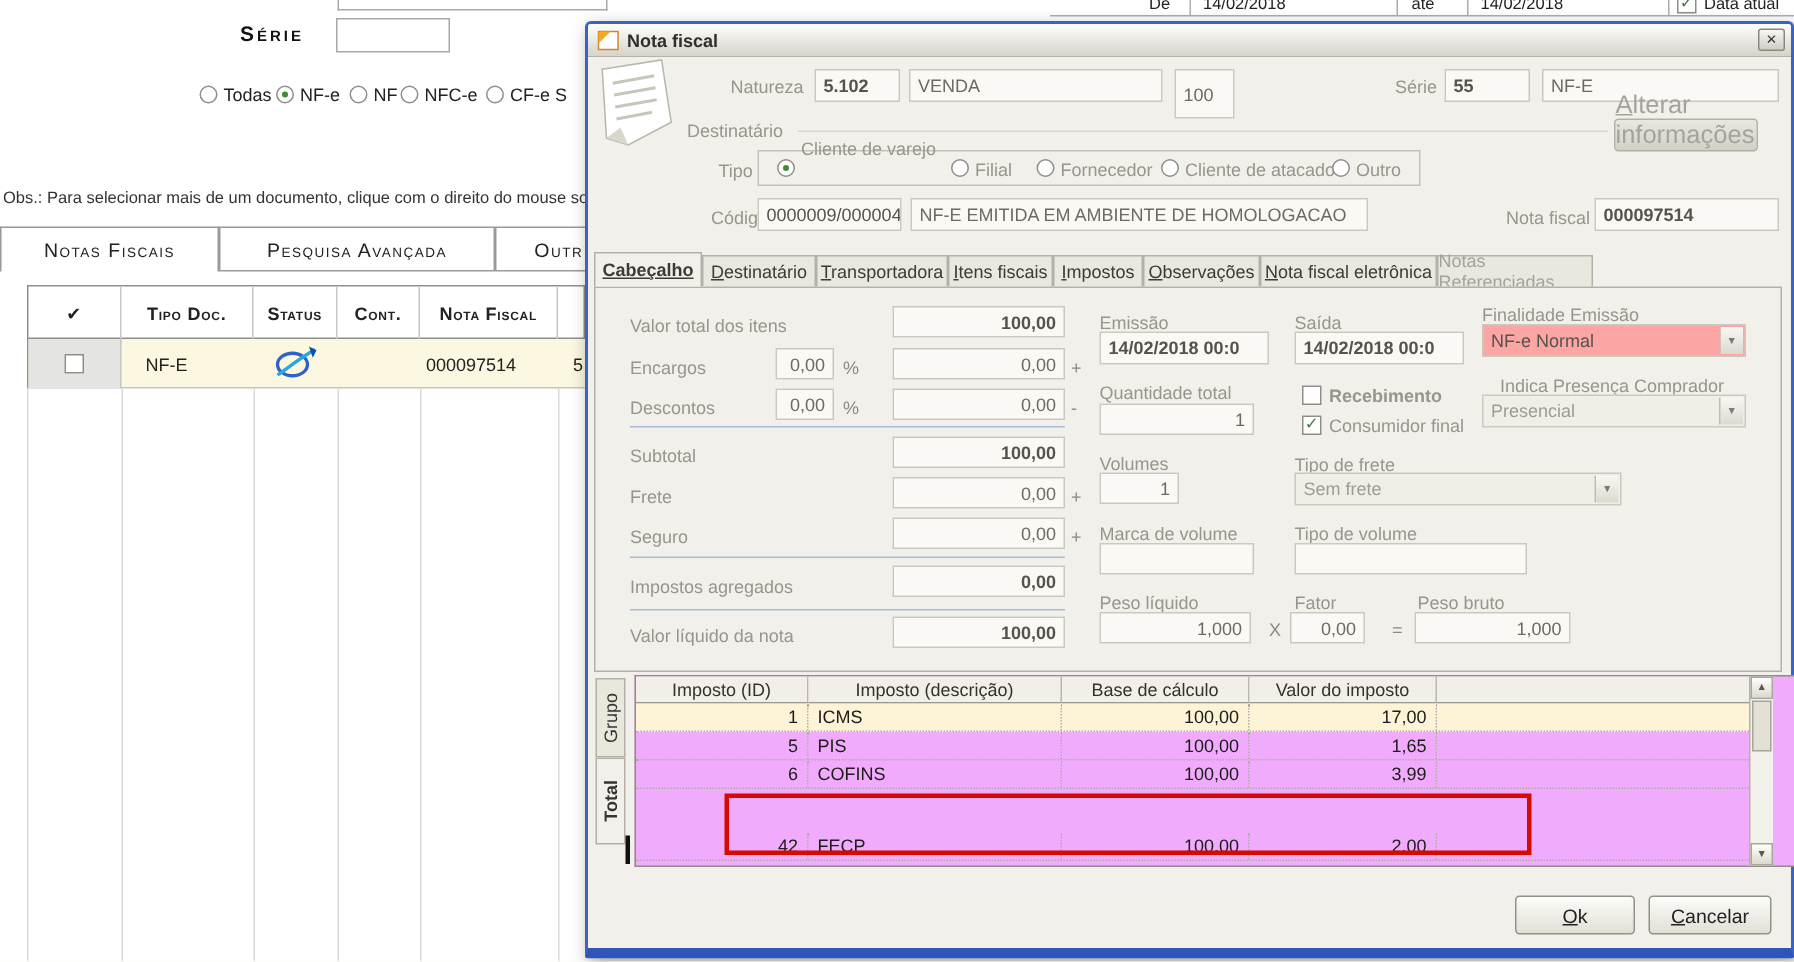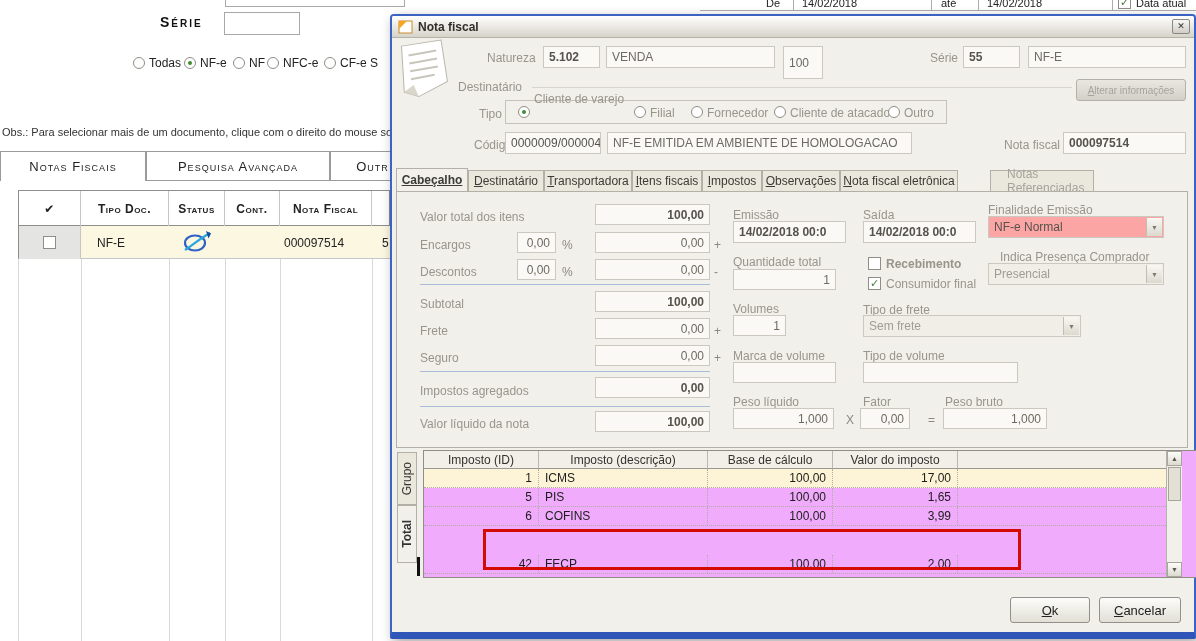--- a/index.html
+++ b/index.html
@@ -192,21 +192,21 @@
     <span class="lbl" style="left:538px;top:35px;">Série</span>
     <div class="fld b" style="left:571px;top:30px;width:57px;height:22px;">
       <span>55</span>
       </div>
     <div class="fld" style="left:636px;top:30px;width:158px;height:22px;">
       <span>NF-E</span>
       </div>
 
     <span class="lbl" style="left:66px;top:64px;">Destinatário</span>
     <div class="grpline" style="left:140px;top:71px;width:540px;"></div>
-    <div class="btn" style="left:684px;top:63px;width:110px;height:22px;background:linear-gradient(#e9e7e0,#d3d0c8);border-color:#b2b0a8;color:#a5a39b;font-size:10px;">
+    <div class="btn" style="left:684px;top:63px;width:96px;height:22px;background:linear-gradient(#e9e7e0,#d3d0c8);border-color:#b2b0a8;color:#a5a39b;font-size:17px;align-items:flex-end;">
       <span style="text-decoration:none;">Alterar informações</span>
     </div>
 
     <span class="lbl" style="left:87px;top:91px;">Tipo</span>
     <div class="abs" style="left:113px;top:84px;width:442px;height:24px;border:1px solid #c3c1b8;"></div>
     <span class="rad sel" style="left:126px;top:90px;"></span>
     <span class="radlbl lbl" style="left:142px;top:76px;">Cliente de varejo</span>
     <span class="rad" style="left:242px;top:90px;"></span>
     <span class="radlbl lbl" style="left:258px;top:90px;">Filial</span>
     <span class="rad" style="left:299px;top:90px;"></span>
@@ -242,21 +242,21 @@
       </div>
     <div class="dtab" style="left:310px;width:60px;">
         <span>Impostos</span>
       </div>
     <div class="dtab" style="left:370px;width:78px;">
         <span>Observações</span>
       </div>
     <div class="dtab" style="left:448px;width:118px;">
         <span>Nota fiscal eletrônica</span>
       </div>
-    <div class="dtab disabled" style="left:598px;width:104px;padding-left:16px;">
+    <div class="dtab disabled" style="left:566px;width:104px;">
         <span>Notas Referenciadas</span>
       </div>
 
     <div class="panel"></div>
 
     <span class="lbl" style="left:28px;top:194px;z-index:3;">Valor total dos itens</span>
     <div class="fld num b" style="left:203px;top:188px;width:115px;z-index:3;">
         <span>100,00</span>
       </div>
 

